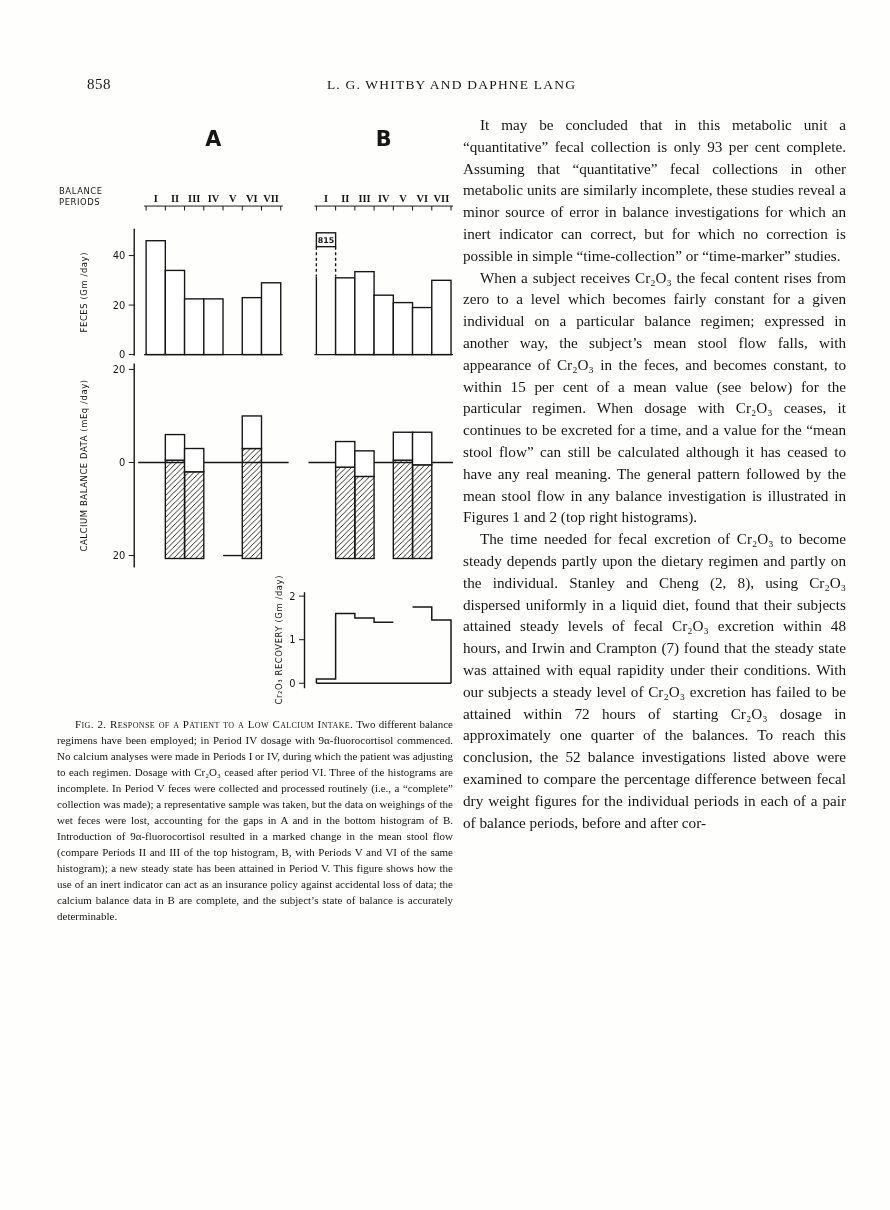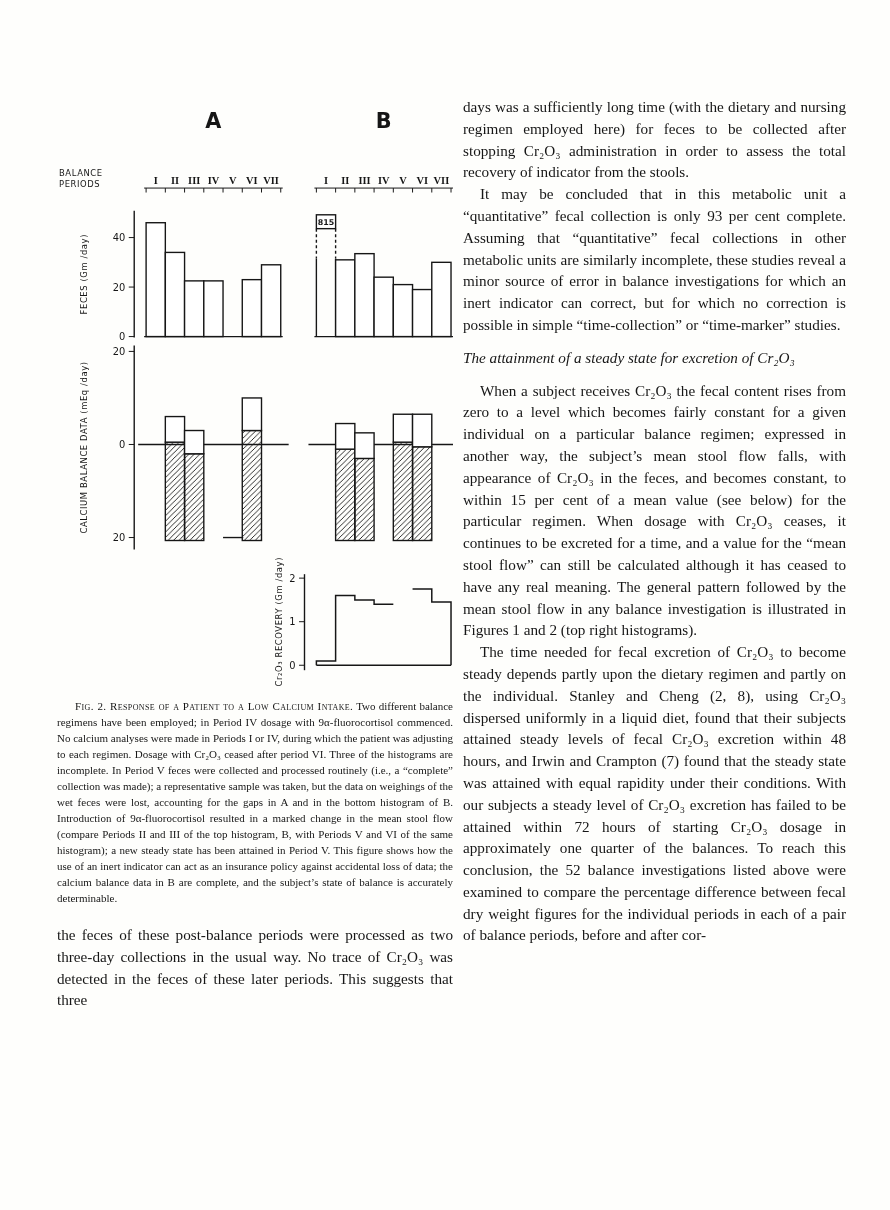--- a/index.html
+++ b/index.html
@@ -31,20 +31,24 @@
   .ln{stroke:#161616;stroke-width:1;}
   .ln2{stroke:#161616;stroke-width:1.4;}
   .bar{fill:#ffffff;stroke:#161616;stroke-width:1.4;}
   .hbar{fill:url(#hatch);stroke:#161616;stroke-width:1.4;}
   .step{fill:none;stroke:#161616;stroke-width:1.5;}
 </style>
 </head>
 <body>
 
 <div class="page">
+  <div class="page-header">
+    <span class="page-num">858</span>
+    <span class="running-head">L. G. WHITBY AND DAPHNE LANG</span>
+  </div>
 
   <div class="columns">
 
     <div class="col col-left">
       <figure class="fig">
         <svg id="fig2" viewBox="0 0 400 600" width="396" height="594">
             <defs>
               <pattern id="hatch" width="5.5" height="5.5" patternUnits="userSpaceOnUse">
                 <path d="M0 5.5 L5.5 0 M-1.4 1.4 L1.4 -1.4 M4.1 6.9 L6.9 4.1" stroke="#161616" stroke-width="0.9" fill="none"></path>
               </pattern>
@@ -144,25 +148,22 @@
             <line x1="244.5" y1="531" x2="250" y2="531" class="ln"></line>
             <text x="241" y="534.5" class="tick" text-anchor="end">1</text>
             <line x1="244.5" y1="487" x2="250" y2="487" class="ln"></line>
             <text x="241" y="490.5" class="tick" text-anchor="end">2</text>
             <text x="227" y="531" class="ax" text-anchor="middle" transform="rotate(-90 227 531)">Cr₂O₃ RECOVERY (Gm /day)</text>
             <line x1="262" y1="575" x2="398" y2="575" class="ln2"></line>
             <path d="M262 575 L262 570.6 L281.42857142857144 570.6 L281.42857142857144 504.6 L300.8571428571429 504.6 L300.85714285714283 509 L320.2857142857143 509 L320.2857142857143 513.4 L339.7142857142857 513.4M359.1428571428571 498 L378.57142857142856 498 L378.57142857142856 511.2 L398 511.2 L398 575" class="step"></path>
           </svg>
         <figcaption class="caption"><span class="cap-lead">Fig. 2. Response of a Patient to a Low Calcium Intake.</span> <span>Two different balance regimens have been employed; in Period IV dosage with 9α-fluorocortisol commenced. No calcium analyses were made in Periods I or IV, during which the patient was adjusting to each regimen. Dosage with Cr₂O₃ ceased after period VI. Three of the histograms are incomplete. In Period V feces were collected and processed routinely (i.e., a “complete” collection was made); a representative sample was taken, but the data on weighings of the wet feces were lost, accounting for the gaps in A and in the bottom histogram of B. Introduction of 9α-fluorocortisol resulted in a marked change in the mean stool flow (compare Periods II and III of the top histogram, B, with Periods V and VI of the same histogram); a new steady state has been attained in Period V. This figure shows how the use of an inert indicator can act as an insurance policy against accidental loss of data; the calcium balance data in B are complete, and the subject’s state of balance is accurately determinable.</span></figcaption>
       </figure>
-      <p class="body-text cont">the feces of these post-balance periods were processed as two three-day collections in the usual way. No trace of Cr₂O₃ was detected in the feces of these later periods. This suggests that three</p>
     </div>
 
     <div class="col col-right">
-      <p class="body-text cont">days was a sufficiently long time (with the dietary and nursing regimen employed here) for feces to be collected after stopping Cr₂O₃ administration in order to assess the total recovery of indicator from the stools.</p>
       <p class="body-text indent">It may be concluded that in this metabolic unit a “quantitative” fecal collection is only 93 per cent complete. Assuming that “quantitative” fecal collections in other metabolic units are similarly incomplete, these studies reveal a minor source of error in balance investigations for which an inert indicator can correct, but for which no correction is possible in simple “time-collection” or “time-marker” studies.</p>
-      <h3 class="section-heading">The attainment of a steady state for excretion of Cr₂O₃</h3>
       <p class="body-text indent">When a subject receives Cr₂O₃ the fecal content rises from zero to a level which becomes fairly constant for a given individual on a particular balance regimen; expressed in another way, the subject’s mean stool flow falls, with appearance of Cr₂O₃ in the feces, and becomes constant, to within 15 per cent of a mean value (see below) for the particular regimen. When dosage with Cr₂O₃ ceases, it continues to be excreted for a time, and a value for the “mean stool flow” can still be calculated although it has ceased to have any real meaning. The general pattern followed by the mean stool flow in any balance investigation is illustrated in Figures 1 and 2 (top right histograms).</p>
       <p class="body-text indent">The time needed for fecal excretion of Cr₂O₃ to become steady depends partly upon the dietary regimen and partly on the individual. Stanley and Cheng (2, 8), using Cr₂O₃ dispersed uniformly in a liquid diet, found that their subjects attained steady levels of fecal Cr₂O₃ excretion within 48 hours, and Irwin and Crampton (7) found that the steady state was attained with equal rapidity under their conditions. With our subjects a steady level of Cr₂O₃ excretion has failed to be attained within 72 hours of starting Cr₂O₃ dosage in approximately one quarter of the balances. To reach this conclusion, the 52 balance investigations listed above were examined to compare the percentage difference between fecal dry weight figures for the individual periods in each of a pair of balance periods, before and after cor-</p>
     </div>
 
   </div>
 </div>
 
 </body></html>

